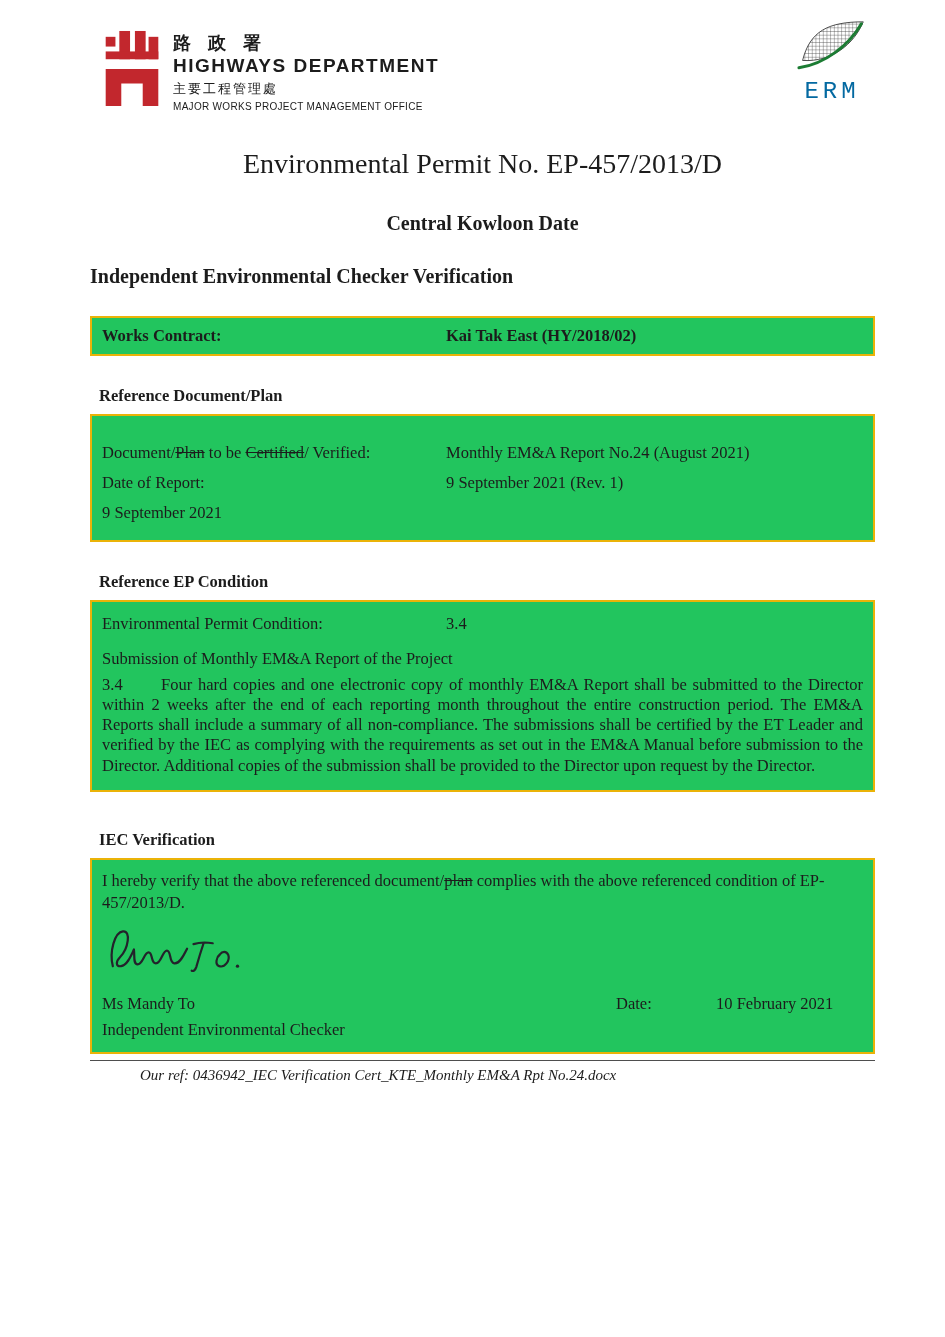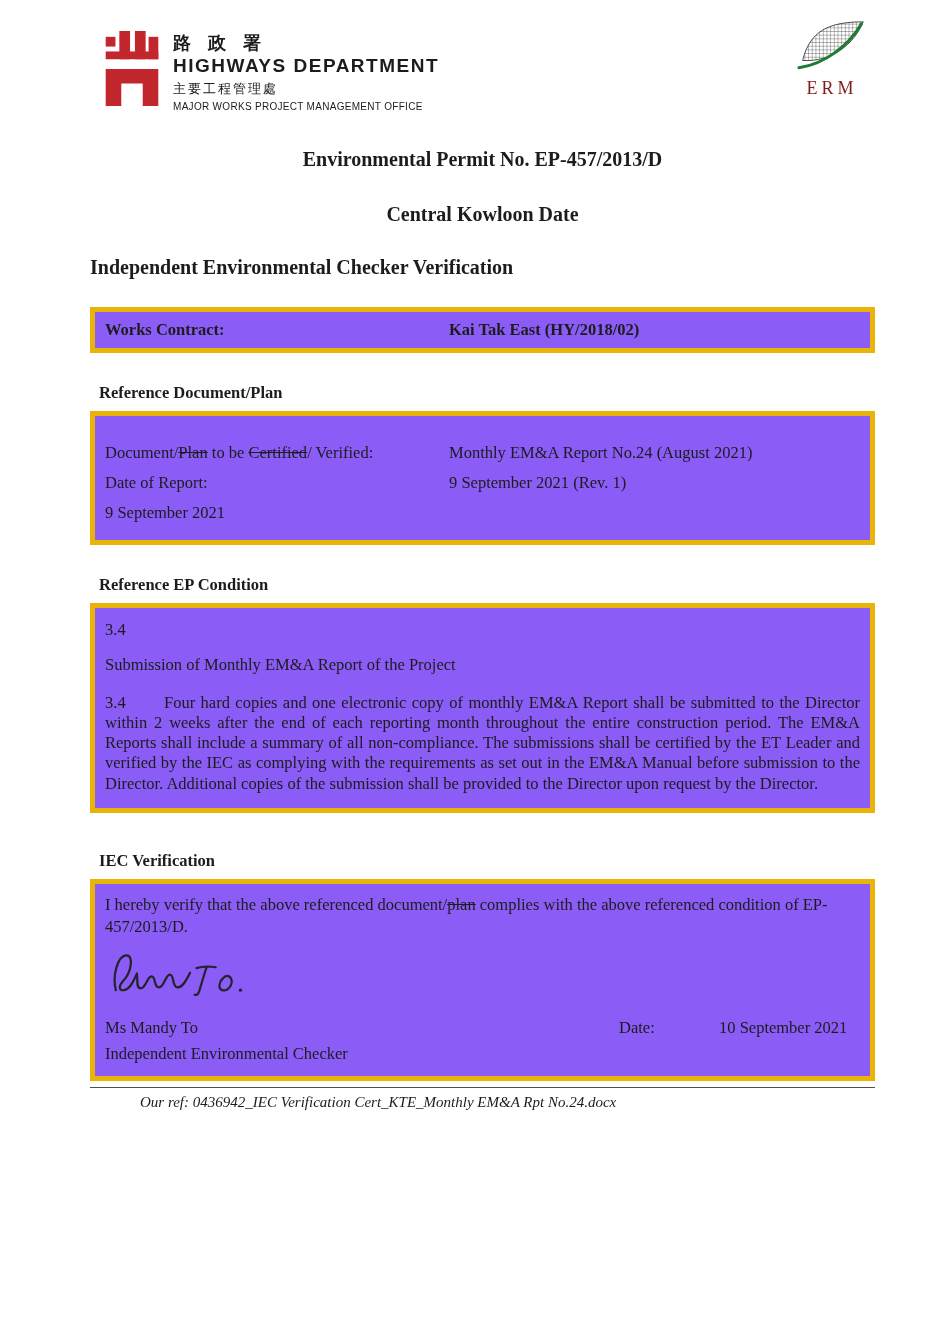--- a/index.html
+++ b/index.html
@@ -18,45 +18,45 @@
   .masthead { position: relative; height: 118px; }
   .hyd-block { position: absolute; left: 104px; top: 30px; display: flex; gap: 13px; align-items: flex-start; }
   .hyd-logo { width: 56px; height: 76px; flex: 0 0 auto; }
   .hyd-names { padding-top: 1px; }
   .cn-big { font-family: "Liberation Sans", sans-serif; font-size: 18px; font-weight: bold; letter-spacing: 6px; }
   .en-big { font-family: "Liberation Sans", sans-serif; font-size: 19px; font-weight: bold; letter-spacing: 1.5px; margin-top: 0; }
   .cn-small { font-family: "Liberation Sans", sans-serif; font-size: 13px; letter-spacing: 2px; margin-top: 3px; }
   .en-small { font-family: "Liberation Sans", sans-serif; font-size: 10px; letter-spacing: 0.3px; margin-top: 3px; }
   .erm-block { position: absolute; right: 72px; top: 20px; width: 82px; text-align: center; }
   .erm-logo { width: 70px; height: 57px; display: block; margin: 0 auto; }
-  .erm-word { font-family: Liberation Serif, serif; font-size: 18px; color: #7f1d1d; letter-spacing: 4px; margin-top: 1px; }
+  .erm-word { font-family: Liberation Mono, monospace; font-size: 24px; color: #0369a1; letter-spacing: 4px; margin-top: 1px; }
 
   
   .content { width: 785px; margin-left: 90px; }
 
-  .title1 { text-align: center; font-size: 20px; font-weight: bold; margin-top: 30px; }
+  .title1 { text-align: center; font-size: 28px; font-weight: normal; margin-top: 30px; }
   .title2 { text-align: center; font-size: 20px; font-weight: bold; margin-top: 32px; }
   .title3 { font-size: 20px; font-weight: bold; margin-top: 30px; }
 
-  .box { border: 5px solid #eab308; margin-top: 8px; background: #8b5cf6; }
+  .box { border: 2px solid #eab308; margin-top: 8px; background: #22c55e; }
   .works-box { margin-top: 28px; padding: 8px 10px; }
   .row { display: grid; grid-template-columns: 344px 1fr; align-items: baseline; font-size: 16.5px; }
   .works-box .row { font-weight: bold; }
 
   .section-heading { font-size: 16.5px; font-weight: bold; margin-top: 30px; padding-left: 9px; }
   .heading-ep { margin-top: 30px; }
   .heading-iec { margin-top: 38px; }
 
   .ref-doc-box { padding: 22px 10px 12px; }
   .ref-doc-box .row { padding: 5px 0; }
 
   .ep-box { padding: 9px 10px 14px; }
   .ep-box .row { padding: 3px 0; }
   .subject { font-size: 16.5px; margin-top: 12px; }
-  .clause { font-size: 16.5px; margin-top: 18px; line-height: 1.22; text-align: justify; }
+  .clause { font-size: 16.5px; margin-top: 6px; line-height: 1.22; text-align: justify; }
   .clause-num { display: inline-block; width: 59px; }
 
   .iec-box { padding: 10px 10px 12px; }
   .statement { font-size: 16.5px; line-height: 1.35; }
   .signature { margin: 10px 0 0 4px; height: 58px; }
   .sig { width: 175px; height: 55px; }
   .sign-row { display: grid; grid-template-columns: 514px 100px 1fr; font-size: 16.5px; margin-top: 12px; align-items: baseline; }
   .signer-title { font-size: 16.5px; margin-top: 6px; }
 
   .strike { text-decoration: line-through; }
@@ -129,20 +129,21 @@
       </div>
       <div class="row">
         <span class="cell">9 September 2021</span>
       </div>
     </div>
 
     <h3 class="section-heading heading-ep">Reference EP Condition</h3>
 
     <div class="box ep-box">
       <div class="row">
+        <span class="cell">Environmental Permit Condition:</span>
         <span class="cell">3.4</span>
       </div>
       <p class="subject">Submission of Monthly EM&amp;A Report of the Project</p>
       <p class="clause"><span class="clause-num">3.4</span><span>Four hard copies and one electronic copy of monthly EM&amp;A Report shall be submitted to the Director within 2 weeks after the end of each reporting month throughout the entire construction period. The EM&amp;A Reports shall include a summary of all non-compliance. The submissions shall be certified by the ET Leader and verified by the IEC as complying with the requirements as set out in the EM&amp;A Manual before submission to the Director. Additional copies of the submission shall be provided to the Director upon request by the Director.</span></p>
     </div>
 
     <h3 class="section-heading heading-iec">IEC Verification</h3>
 
     <div class="box iec-box">
       <p class="statement"><span>I hereby verify that the above referenced document/</span><span class="strike">plan</span><span> complies with the above referenced condition of EP-457/2013/D.</span></p>
@@ -155,21 +156,21 @@
             <path d="M95 22 C101 20 110 20 116 21 M106 21 C103 30 100 40 98 47 C97 50 95 52 93 51"></path>
             <path d="M124 33 C120 36 118 44 123 46 C129 48 135 40 133 34 C131 29 126 30 124 33"></path>
             <circle cx="143" cy="46" r="1.8" fill="#23232b" stroke="none"></circle>
           </g>
         </svg>
       </div>
 
       <div class="sign-row">
         <span>Ms Mandy To</span>
         <span>Date:</span>
-        <span>10 September 2021</span>
+        <span>10 February 2021</span>
       </div>
       <div class="signer-title">Independent Environmental Checker</div>
     </div>
 
     <div class="footer-rule"></div>
     <p class="our-ref">Our ref: 0436942_IEC Verification Cert_KTE_Monthly EM&amp;A Rpt No.24.docx</p>
 
   </div>
 </div>
 

